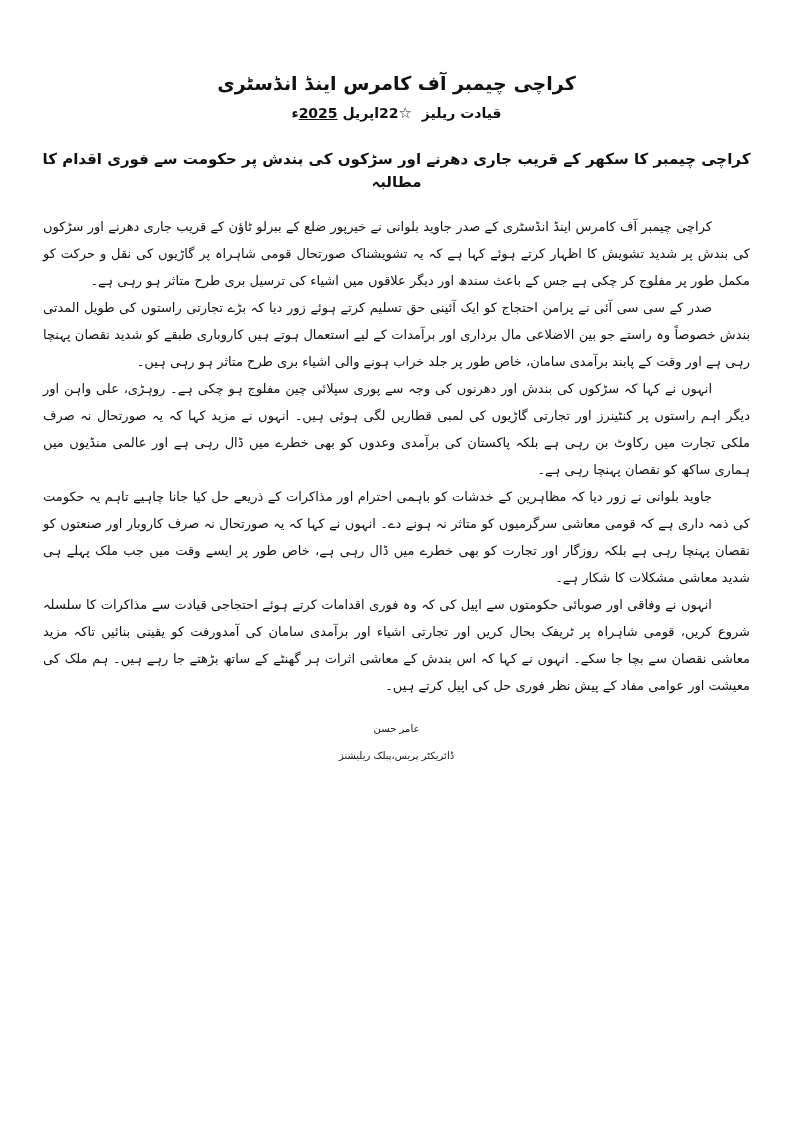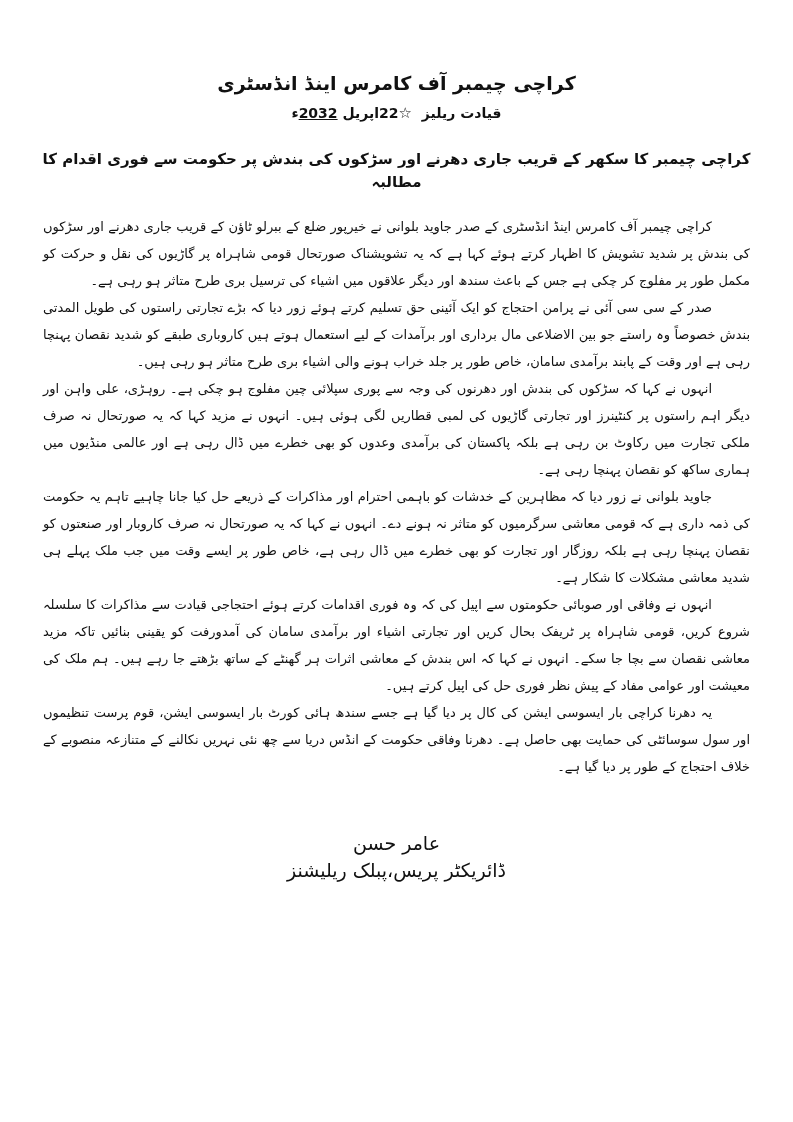--- a/index.html
+++ b/index.html
@@ -51,48 +51,47 @@
     margin: 20px 43px 0;
     font-size: 13px;
     line-height: 27px;
     text-align: justify;
   }
   .para {
     margin: 0;
     text-indent: 38px;
   }
   .signature {
-    margin-top: 50px;
+    margin-top: 16px;
     text-align: center;
-    font-size: 19px;
+    font-size: 10px;
     line-height: 27px;
   }
 </style>
 </head>
 <body>
 
 <div class="page">
 
   <h1 class="title">کراچی چیمبر آف کامرس اینڈ انڈسٹری</h1>
 
   <div class="dateline">
     <span>قیادت ریلیز</span>
     <span class="star">☆</span><span>22اپریل</span>
-    <span class="year">2032</span><span>ء</span>
+    <span class="year">2025</span><span>ء</span>
   </div>
 
   <h2 class="headline">کراچی چیمبر کا سکھر کے قریب جاری دھرنے اور سڑکوں کی بندش پر حکومت سے فوری اقدام کا مطالبہ</h2>
 
   <div class="article-body">
     <p class="para">کراچی چیمبر آف کامرس اینڈ انڈسٹری کے صدر جاوید بلوانی نے خیرپور ضلع کے ببرلو ٹاؤن کے قریب جاری دھرنے اور سڑکوں کی بندش پر شدید تشویش کا اظہار کرتے ہوئے کہا ہے کہ یہ تشویشناک صورتحال قومی شاہراہ پر گاڑیوں کی نقل و حرکت کو مکمل طور پر مفلوج کر چکی ہے جس کے باعث سندھ اور دیگر علاقوں میں اشیاء کی ترسیل بری طرح متاثر ہو رہی ہے۔</p>
     <p class="para">صدر کے سی سی آئی نے پرامن احتجاج کو ایک آئینی حق تسلیم کرتے ہوئے زور دیا کہ بڑے تجارتی راستوں کی طویل المدتی بندش خصوصاً وہ راستے جو بین الاضلاعی مال برداری اور برآمدات کے لیے استعمال ہوتے ہیں کاروباری طبقے کو شدید نقصان پہنچا رہی ہے اور وقت کے پابند برآمدی سامان، خاص طور پر جلد خراب ہونے والی اشیاء بری طرح متاثر ہو رہی ہیں۔</p>
     <p class="para">انہوں نے کہا کہ سڑکوں کی بندش اور دھرنوں کی وجہ سے پوری سپلائی چین مفلوج ہو چکی ہے۔ روہڑی، علی واہن اور دیگر اہم راستوں پر کنٹینرز اور تجارتی گاڑیوں کی لمبی قطاریں لگی ہوئی ہیں۔ انہوں نے مزید کہا کہ یہ صورتحال نہ صرف ملکی تجارت میں رکاوٹ بن رہی ہے بلکہ پاکستان کی برآمدی وعدوں کو بھی خطرے میں ڈال رہی ہے اور عالمی منڈیوں میں ہماری ساکھ کو نقصان پہنچا رہی ہے۔</p>
     <p class="para">جاوید بلوانی نے زور دیا کہ مظاہرین کے خدشات کو باہمی احترام اور مذاکرات کے ذریعے حل کیا جانا چاہیے تاہم یہ حکومت کی ذمہ داری ہے کہ قومی معاشی سرگرمیوں کو متاثر نہ ہونے دے۔ انہوں نے کہا کہ یہ صورتحال نہ صرف کاروبار اور صنعتوں کو نقصان پہنچا رہی ہے بلکہ روزگار اور تجارت کو بھی خطرے میں ڈال رہی ہے، خاص طور پر ایسے وقت میں جب ملک پہلے ہی شدید معاشی مشکلات کا شکار ہے۔</p>
     <p class="para">انہوں نے وفاقی اور صوبائی حکومتوں سے اپیل کی کہ وہ فوری اقدامات کرتے ہوئے احتجاجی قیادت سے مذاکرات کا سلسلہ شروع کریں، قومی شاہراہ پر ٹریفک بحال کریں اور تجارتی اشیاء اور برآمدی سامان کی آمدورفت کو یقینی بنائیں تاکہ مزید معاشی نقصان سے بچا جا سکے۔ انہوں نے کہا کہ اس بندش کے معاشی اثرات ہر گھنٹے کے ساتھ بڑھتے جا رہے ہیں۔ ہم ملک کی معیشت اور عوامی مفاد کے پیش نظر فوری حل کی اپیل کرتے ہیں۔</p>
-    <p class="para">یہ دھرنا کراچی بار ایسوسی ایشن کی کال پر دیا گیا ہے جسے سندھ ہائی کورٹ بار ایسوسی ایشن، قوم پرست تنظیموں اور سول سوسائٹی کی حمایت بھی حاصل ہے۔ دھرنا وفاقی حکومت کے انڈس دریا سے چھ نئی نہریں نکالنے کے متنازعہ منصوبے کے خلاف احتجاج کے طور پر دیا گیا ہے۔</p>
   </div>
 
   <div class="signature">
     <div>عامر حسن</div>
     <div>ڈائریکٹر پریس،پبلک ریلیشنز</div>
   </div>
 
 </div>
 
 </body></html>

